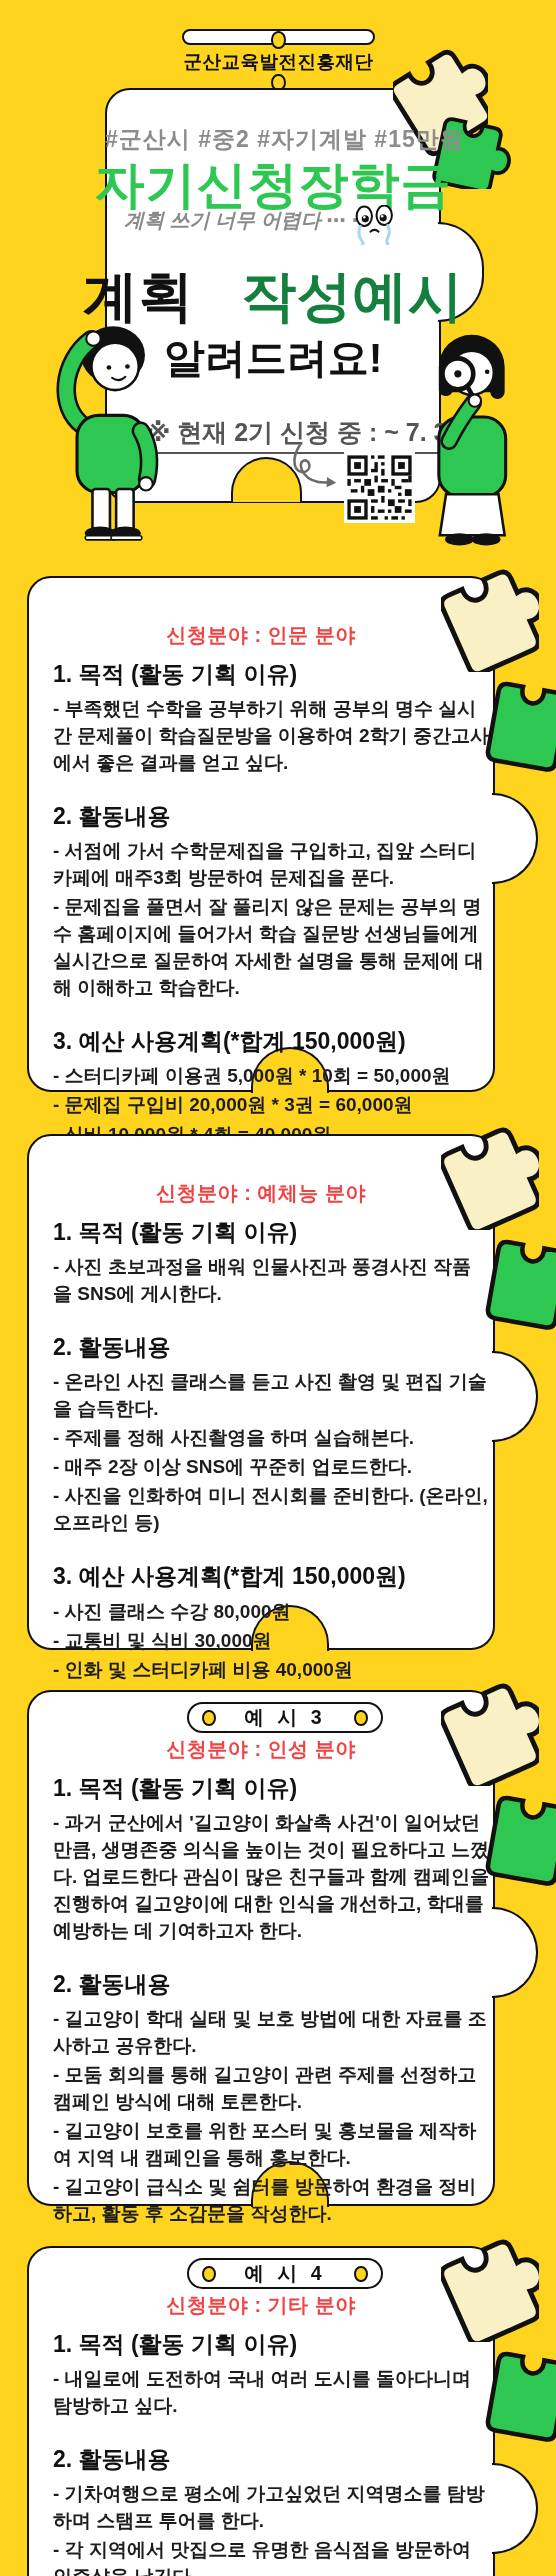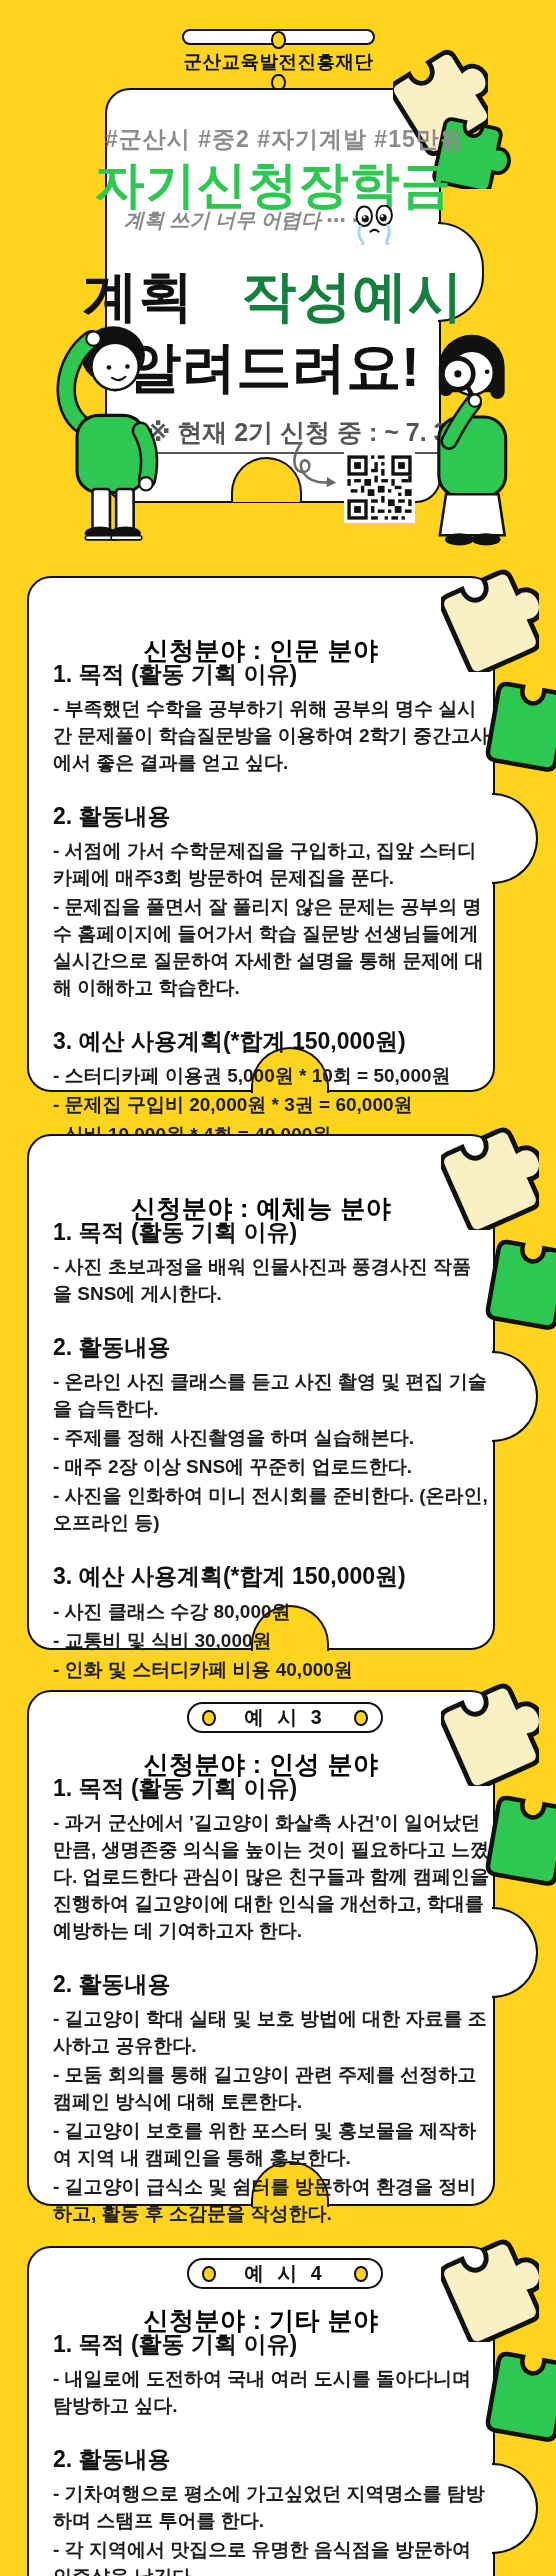--- a/index.html
+++ b/index.html
@@ -26,21 +26,21 @@
   .hero-hashtags{position:absolute;left:105px;top:124px;width:336px;text-align:center;
     font-size:23px;font-weight:800;color:#8C8C8C;letter-spacing:1px;white-space:nowrap;}
   .hero-title{position:absolute;left:77px;top:152px;width:392px;text-align:center;
     font-size:50px;font-weight:900;color:#2EC752;letter-spacing:1px;white-space:nowrap;}
   .hero-handwriting{position:absolute;left:124px;top:207px;width:237px;text-align:center;
     font-size:20px;font-weight:700;font-style:italic;color:#8A8A8A;white-space:nowrap;}
   .hero-headline1{position:absolute;left:62px;top:260px;width:422px;text-align:center;
     font-size:55px;font-weight:900;color:#111;letter-spacing:0.5px;white-space:nowrap;}
   .hero-headline1 .accent{color:#15803d;}
   .hero-headline2{position:absolute;left:62px;top:331px;width:422px;text-align:center;
-    font-size:55px;font-weight:900;color:#111;white-space:nowrap;}
+    font-size:41px;font-weight:900;color:#111;white-space:nowrap;}
   .hero-notice{position:absolute;left:146px;top:416px;font-size:25px;font-weight:800;color:#555;
     border-bottom:2.6px solid #555;padding-bottom:3.1px;white-space:nowrap;}
 
   .qr{position:absolute;left:344px;top:452px;width:71px;height:71px;background:#fff;}
   .arrow-svg{position:absolute;left:286px;top:442px;}
   .cry-svg{position:absolute;left:352px;top:205px;}
 
   
   .char{position:absolute;}
   .char-man{left:47px;top:315px;}
@@ -54,22 +54,22 @@
     border:2.6px solid #111;border-radius:24px;box-sizing:border-box;}
   .example-card.c1{top:576px;} .example-card.c2{top:1134px;}
   .example-card.c3{top:1690px;} .example-card.c4{top:2246px;}
 
   .card-pill{position:absolute;left:158px;top:10.3px;width:196px;height:31px;background:#fff;
     border:2.1px solid #111;border-radius:515px;display:flex;align-items:center;justify-content:space-between;
     padding:0 13.4px;box-sizing:border-box;}
   .card-pill .label{font-size:19.6px;font-weight:800;color:#111;letter-spacing:4.1px;}
   .card-pill .pill-dot{width:13.4px;height:16px;border-width:2.1px;}
 
-  .card-field{position:absolute;left:0;top:56px;width:100%;text-align:center;
-    font-size:25px;font-weight:900;color:#000000;letter-spacing:0.5px;}
+  .card-field{position:absolute;left:0;top:44px;width:100%;text-align:center;
+    font-size:20px;font-weight:900;color:#ef4444;letter-spacing:0.5px;}
 
   .card-body{position:absolute;left:24px;top:81px;width:436px;}
   .section{margin-bottom:24px;}
   .section-heading{font-size:23px;font-weight:800;color:#111;margin:0 0 6.2px 0;}
   .body-line{font-size:19px;font-weight:600;color:#1d1d1d;line-height:1.42;margin:2.1px 0;
     word-break:break-all;}
 
   .side-tab{position:absolute;left:463px;top:215px;width:46px;height:91px;background:#fff;
     border:2.6px solid #111;border-left:none;border-radius:0 62px 62px 0;box-sizing:border-box;}
   .side-tab-cover{position:absolute;left:460px;top:222px;width:7.2px;height:77px;background:#fff;}

